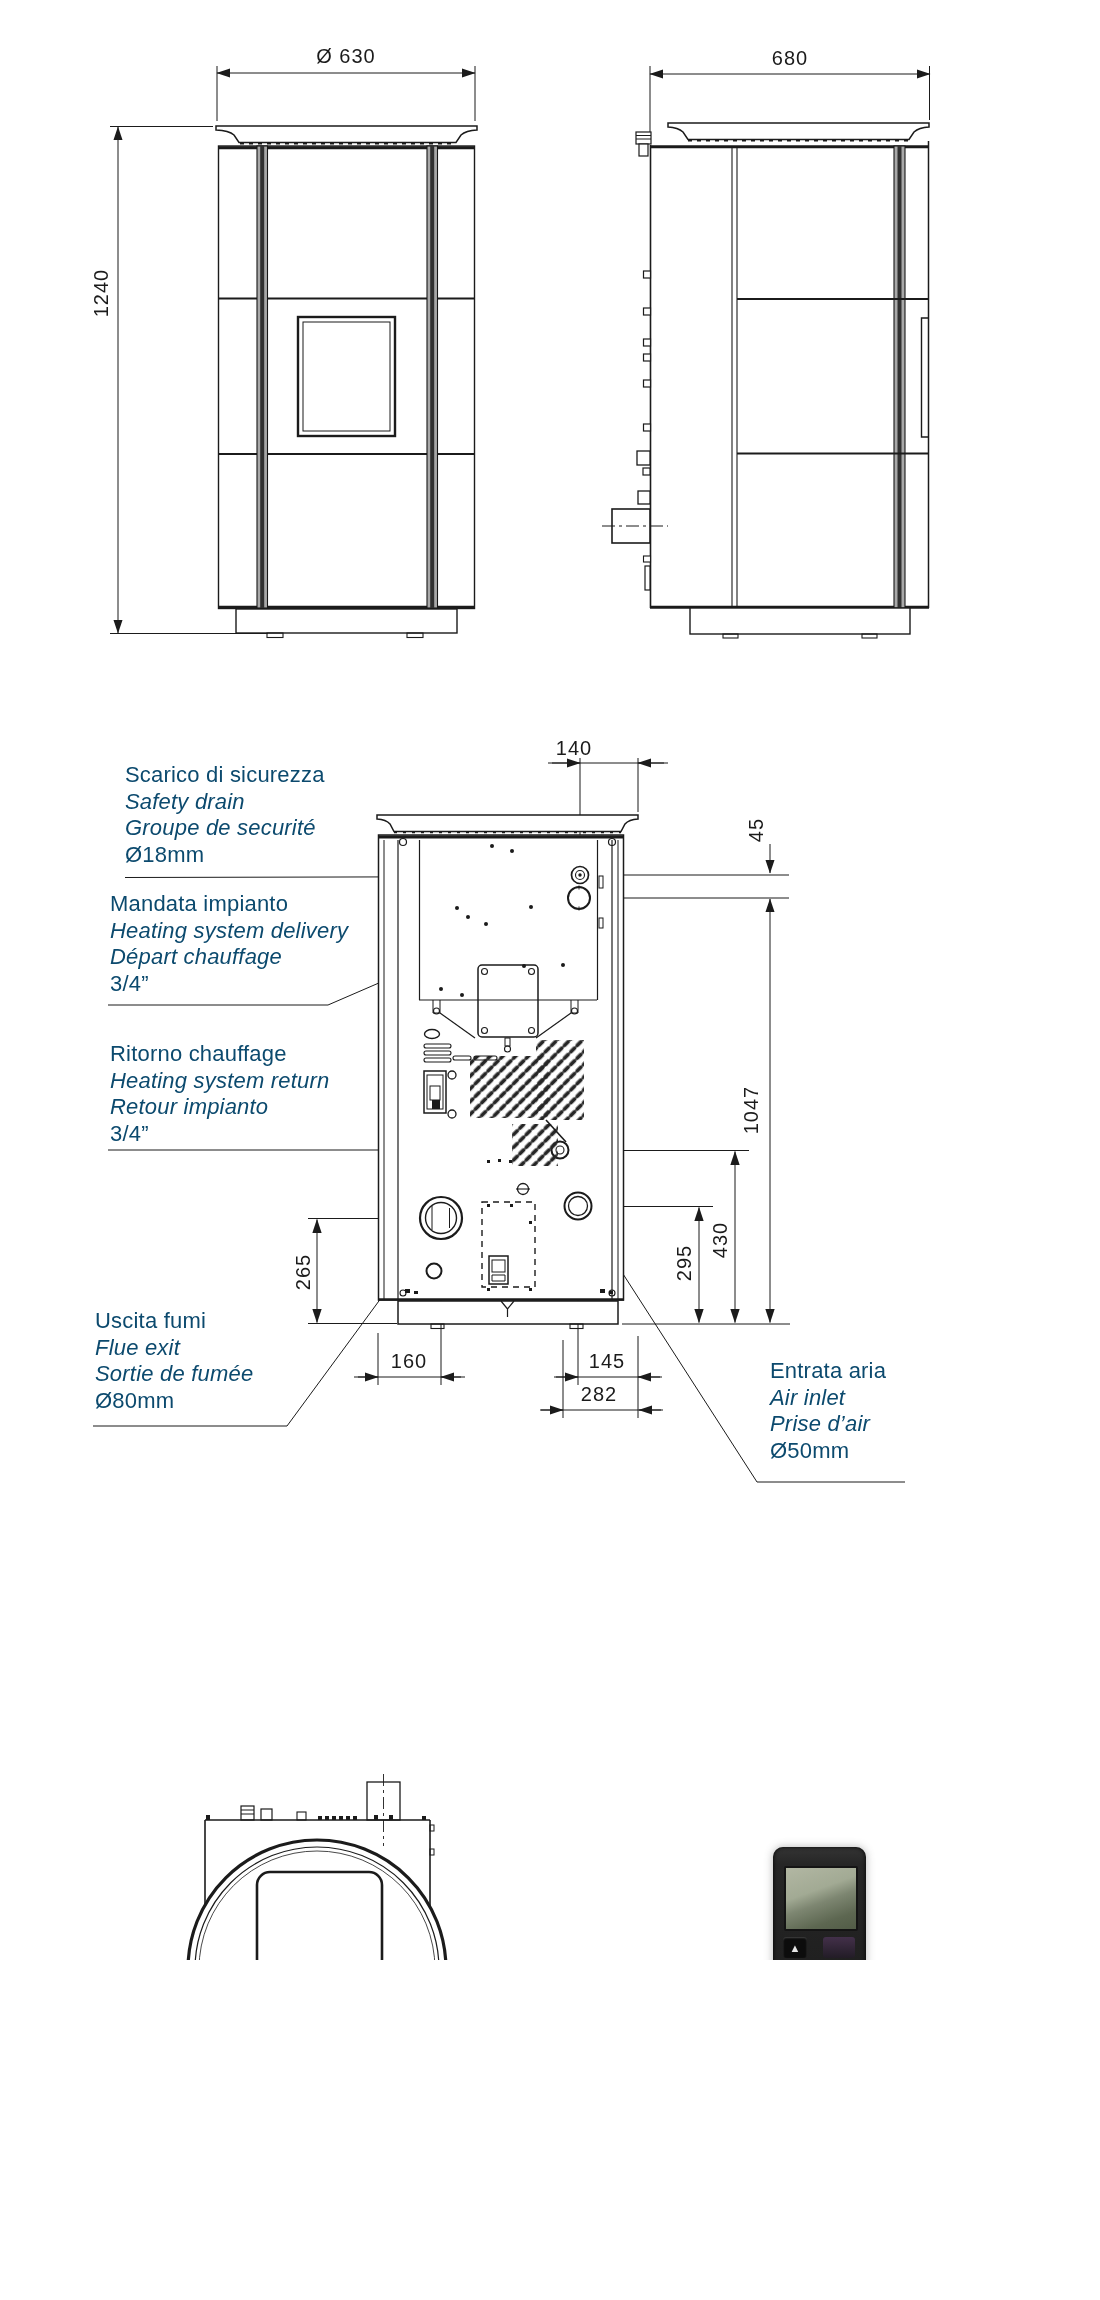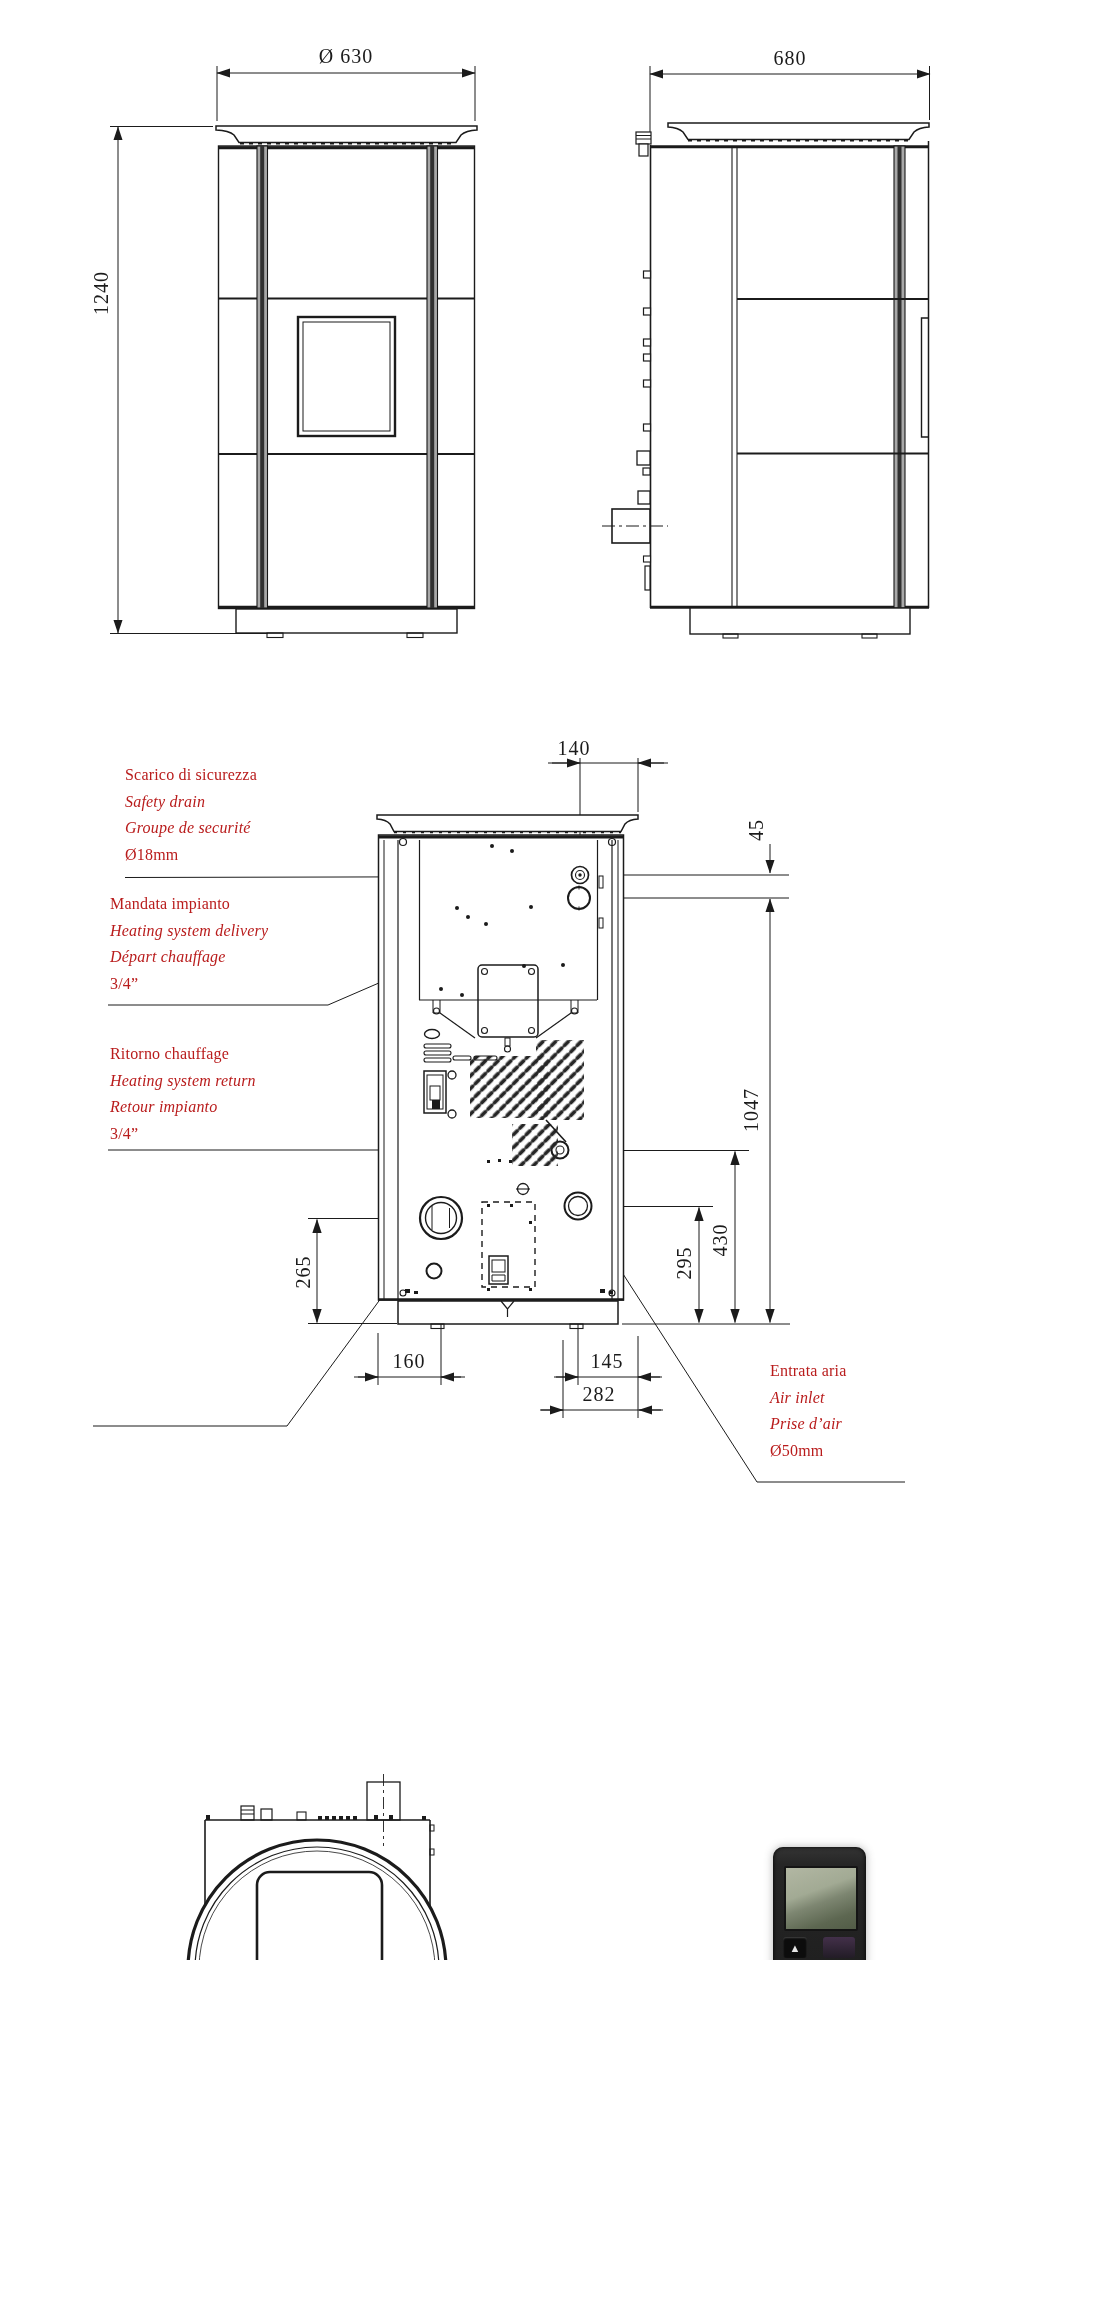--- a/index.html
+++ b/index.html
@@ -1,22 +1,22 @@
 <!DOCTYPE html>
 <html><head>
 <meta charset="utf-8">
 <style>
   html,body{margin:0;padding:0;background:#ffffff;}
   .canvas{position:relative;width:1100px;height:1960px;background:#ffffff;overflow:hidden;
-          font-family:Liberation Serif, serif;}
+          font-family:Liberation Sans, sans-serif;}
   .canvas svg{position:absolute;left:0;top:0;}
   .dim{position:absolute;transform:translate(-50%,-50%);font-size:20px;letter-spacing:1px;
        color:#1b1b1b;white-space:nowrap;}
   .dim.v{transform:translate(-50%,-50%) rotate(-90deg);}
-  .lbl{position:absolute;font-size:16px;line-height:26.5px;color:#b91c1c;white-space:nowrap;letter-spacing:.2px;}
+  .lbl{position:absolute;font-size:22px;line-height:26.5px;color:#0c4a6e;white-space:nowrap;letter-spacing:.2px;}
   .lbl .it{font-style:italic;}
   
   .remote{position:absolute;left:773px;top:1847px;width:93px;height:217px;border-radius:10px;
           background:linear-gradient(180deg,#343434 0%,#262626 8%,#1f1f1f 60%,#242424 100%);
           box-shadow:0 0 9px rgba(90,90,90,.45), inset 0 0 4px #000;}
   .remote .screen{position:absolute;left:11px;top:19px;width:70px;height:61px;border:2px solid #141414;
           background:linear-gradient(160deg,#b2b7a3 0%,#a2aa94 38%,#7d8671 55%,#5d6751 80%,#525c47 100%);
           border-radius:2px;}
   .remote .btn{position:absolute;border-radius:3px;display:flex;align-items:center;justify-content:center;
           font-size:11px;color:#e6e6e6;}
@@ -343,20 +343,26 @@
   <div class="it">Heating system delivery</div>
   <div class="it">Départ chauffage</div>
   <div>3/4”</div>
 </div>
 <div class="lbl" style="left:110px;top:1041px">
   <div>Ritorno chauffage</div>
   <div class="it">Heating system return</div>
   <div class="it">Retour impianto</div>
   <div>3/4”</div>
 </div>
+<div class="lbl" style="left:95px;top:1308px">
+  <div>Uscita fumi</div>
+  <div class="it">Flue exit</div>
+  <div class="it">Sortie de fumée</div>
+  <div>Ø80mm</div>
+</div>
 <div class="lbl" style="left:770px;top:1358px">
   <div>Entrata aria</div>
   <div class="it">Air inlet</div>
   <div class="it">Prise d’air</div>
   <div>Ø50mm</div>
 </div>
 
 <div class="remote">
   <div class="screen"></div>
   <div class="btn b-up">▲</div>

